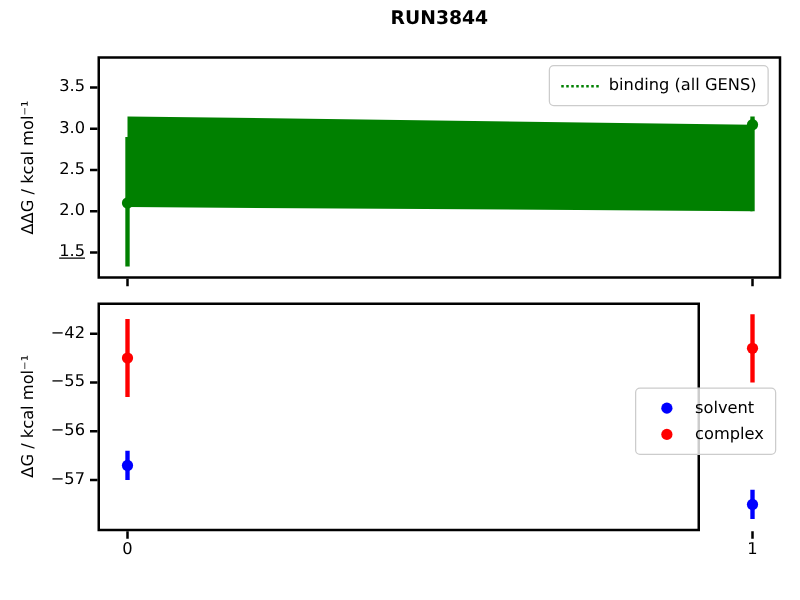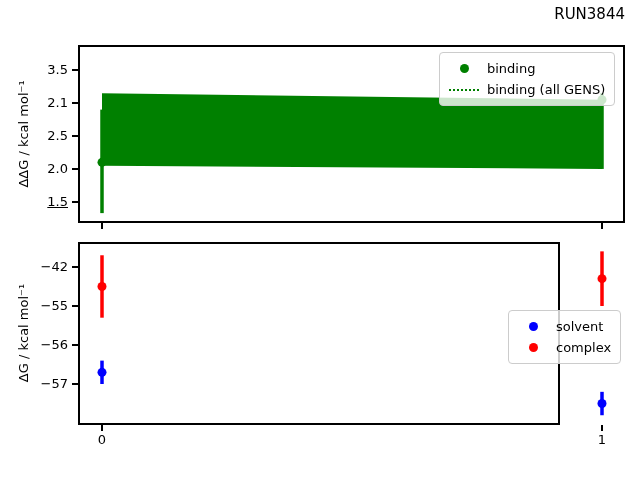--- a/index.html
+++ b/index.html
@@ -2,22 +2,22 @@
 <html><head>
 <meta charset="utf-8">
 <style>
   html,body{margin:0;padding:0;background:#fff;}
   #figure{
     position:relative;width:640px;height:480px;background:#ffffff;
     font-family:"DejaVu Sans","Liberation Sans",sans-serif;
     overflow:hidden;color:#000;
   }
   .title{
-    position:absolute;left:78px;top:5px;width:547px;text-align:right;
-    font-size:15px;font-weight:normal;
+    position:absolute;left:78px;top:5px;width:547px;text-align:center;
+    font-size:15px;font-weight:bold;
   }
   .axes{
     position:absolute;border:2px solid #000;box-sizing:border-box;background:transparent;
   }
   #ax0{left:78px;top:45px;width:547px;height:178px;}
   #ax1{left:78px;top:242px;width:482px;height:183px;}
   .axes svg{position:absolute;left:-2px;top:-2px;overflow:hidden;}
   .ylabel{
     position:absolute;white-space:nowrap;font-size:13px;
     transform:translate(-50%,-50%) rotate(-90deg);
@@ -54,26 +54,20 @@
     <svg width="547" height="178" viewBox="0 0 547 178">
         <path d="M24,48.12592592592593 L524,54.71851851851852 L524,123.94074074074074 L24,120.64444444444445 Z" fill="#008000"></path>
         <line x1="24" x2="24" y1="64.60740740740741" y2="168.1111111111111" stroke="#008000" stroke-width="3.5"></line>
         <circle cx="24" cy="117.34814814814813" r="4.5" fill="#008000"></circle>
         <line x1="524" x2="524" y1="48.12592592592593" y2="123.94074074074074" stroke="#008000" stroke-width="3.5"></line>
         <circle cx="524" cy="54.71851851851852" r="4.5" fill="#008000"></circle>
       </svg>
     <div class="legend" style="left:359px;top:5px;">
       <div class="lrow">
         <span class="lmark">
-            <span class="ldot green"></span>
-          </span>
-        <span class="ltext">binding</span>
-      </div>
-      <div class="lrow">
-        <span class="lmark">
             <span class="lline"></span>
           </span>
         <span class="ltext">binding (all GENS)</span>
       </div>
     </div>
   </div>
 
   <div class="axes" id="ax1">
     <svg width="547" height="183" viewBox="0 0 547 183">
         <line x1="24" x2="24" y1="118.61833688699363" y2="142.02985074626875" stroke="#0000ff" stroke-width="3.5"></line>
@@ -96,21 +90,21 @@
         <span class="lmark">
             <span class="ldot red"></span>
           </span>
         <span class="ltext">complex</span>
       </div>
     </div>
   </div>
 <div class="tickmark" style="left:72px;top:69.05185185185184px;width:6px;height:2px;"></div>
     <div class="ticklabel ytl" style="left:14px;top:61.051851851851836px;">3.5</div>
     <div class="tickmark" style="left:72px;top:102.0148148148148px;width:6px;height:2px;"></div>
-    <div class="ticklabel ytl" style="left:14px;top:94.0148148148148px;">2.1</div>
+    <div class="ticklabel ytl" style="left:14px;top:94.0148148148148px;">3.0</div>
     <div class="tickmark" style="left:72px;top:134.97777777777776px;width:6px;height:2px;"></div>
     <div class="ticklabel ytl" style="left:14px;top:126.97777777777776px;">2.5</div>
     <div class="tickmark" style="left:72px;top:167.94074074074075px;width:6px;height:2px;"></div>
     <div class="ticklabel ytl" style="left:14px;top:159.94074074074075px;text-align:right;">2.0</div>
     <div class="tickmark" style="left:72px;top:200.90370370370368px;width:6px;height:2px;"></div>
     <div class="ticklabel ytl" style="left:14px;top:192.90370370370368px;text-decoration:underline;">1.5</div>
     <div class="tickmark" style="left:101px;top:223px;width:2px;height:6px;"></div>
     <div class="tickmark" style="left:601px;top:223px;width:2px;height:6px;"></div>
     <div class="tickmark" style="left:72px;top:265.97228144989344px;width:6px;height:2px;"></div>
     <div class="ticklabel ytl" style="left:14px;top:257.97228144989344px;">−42</div>

